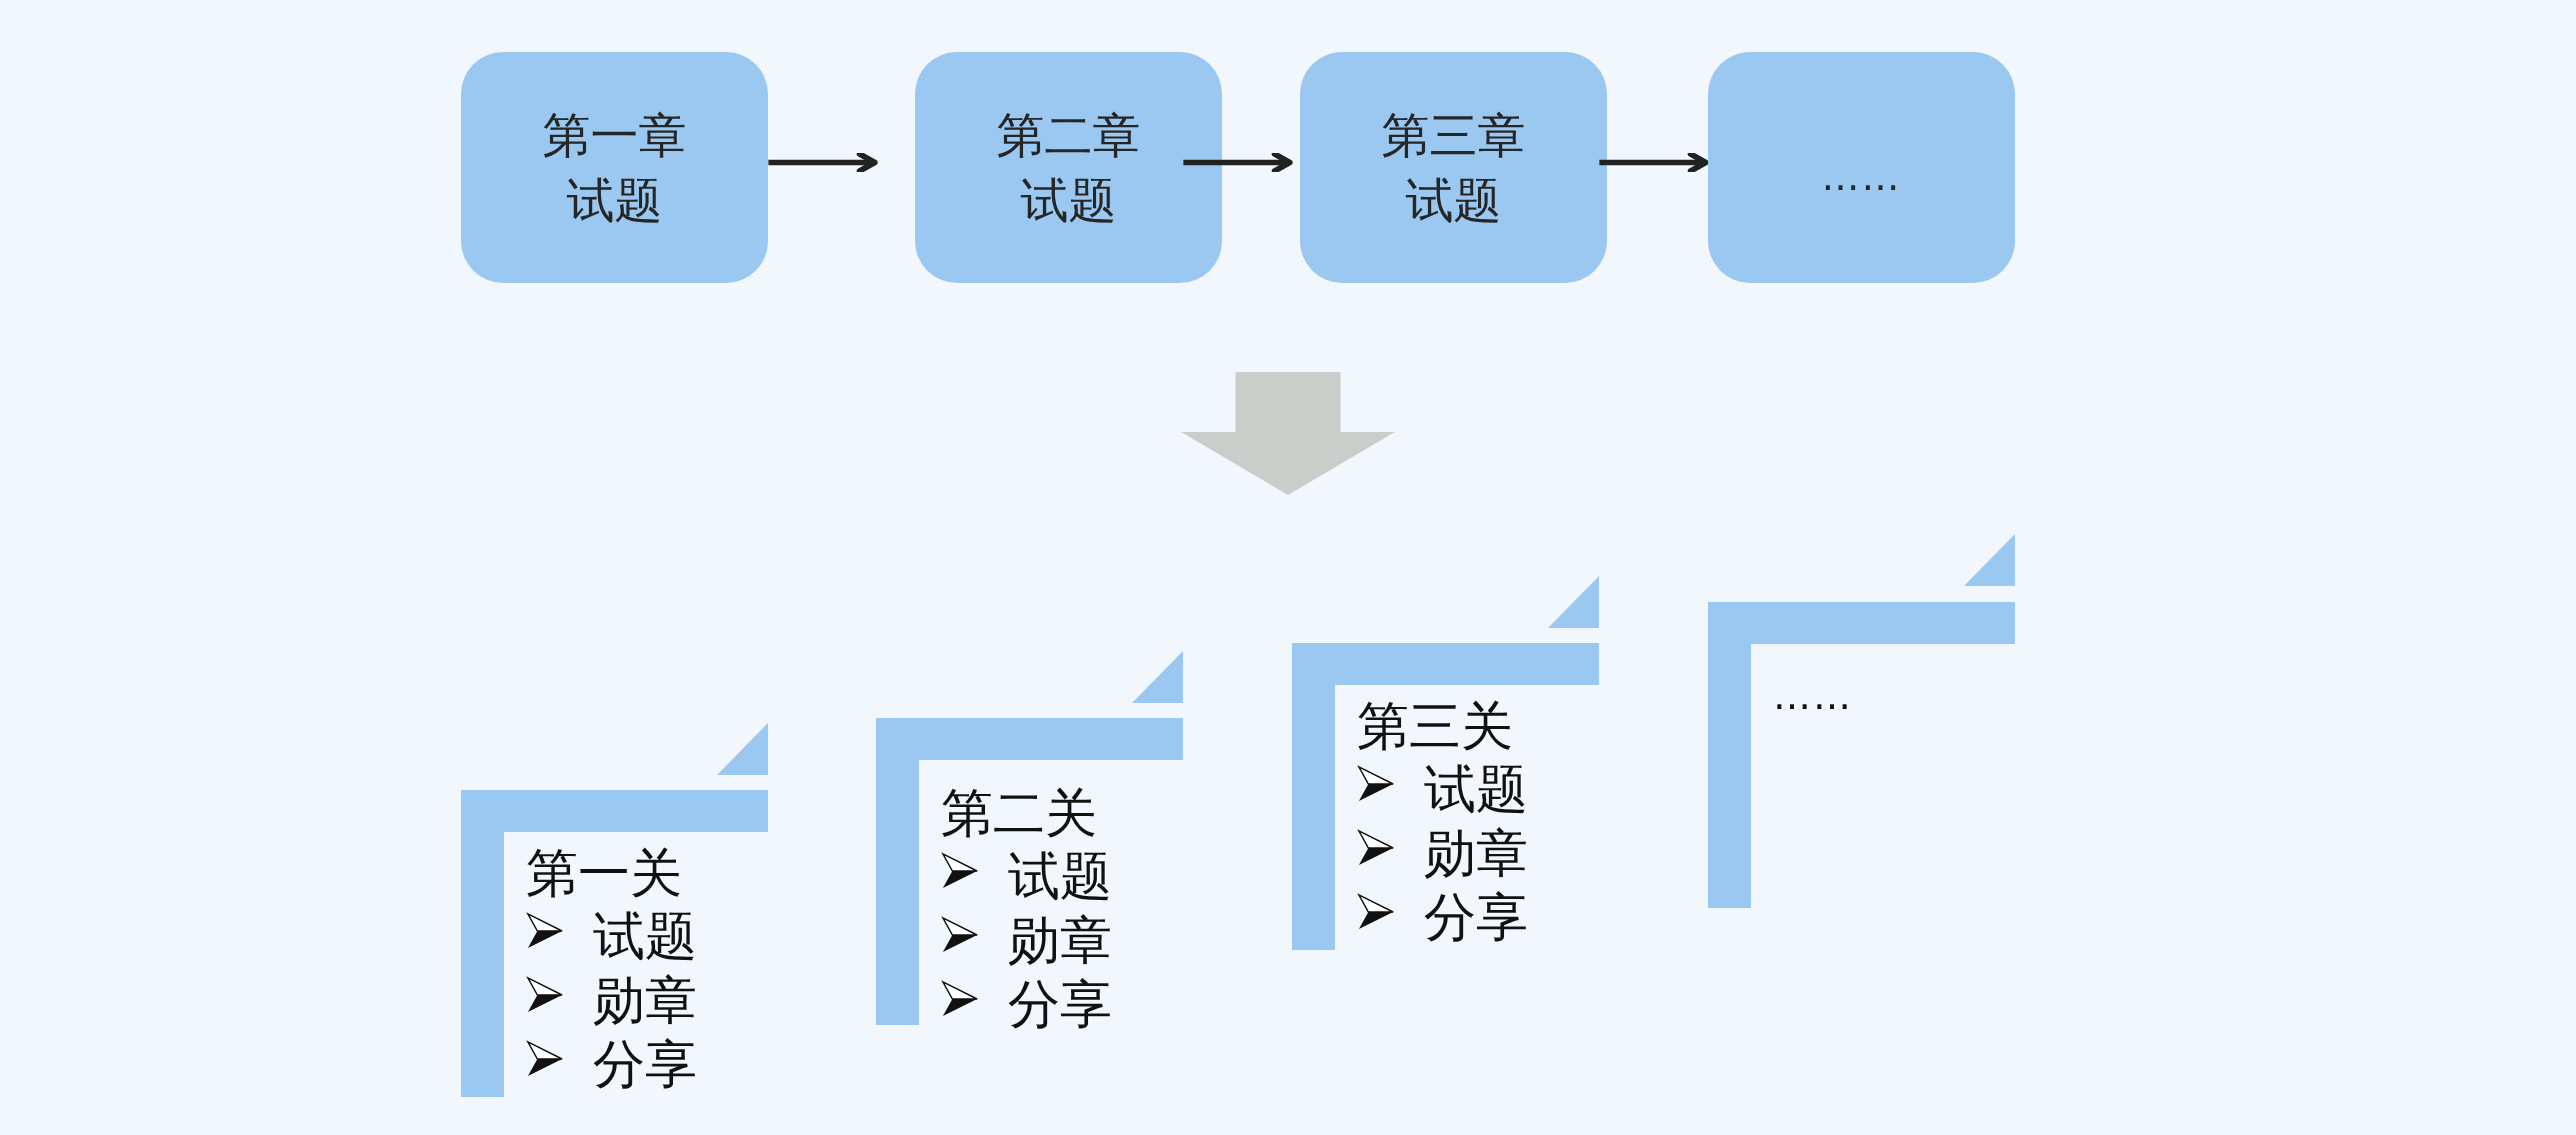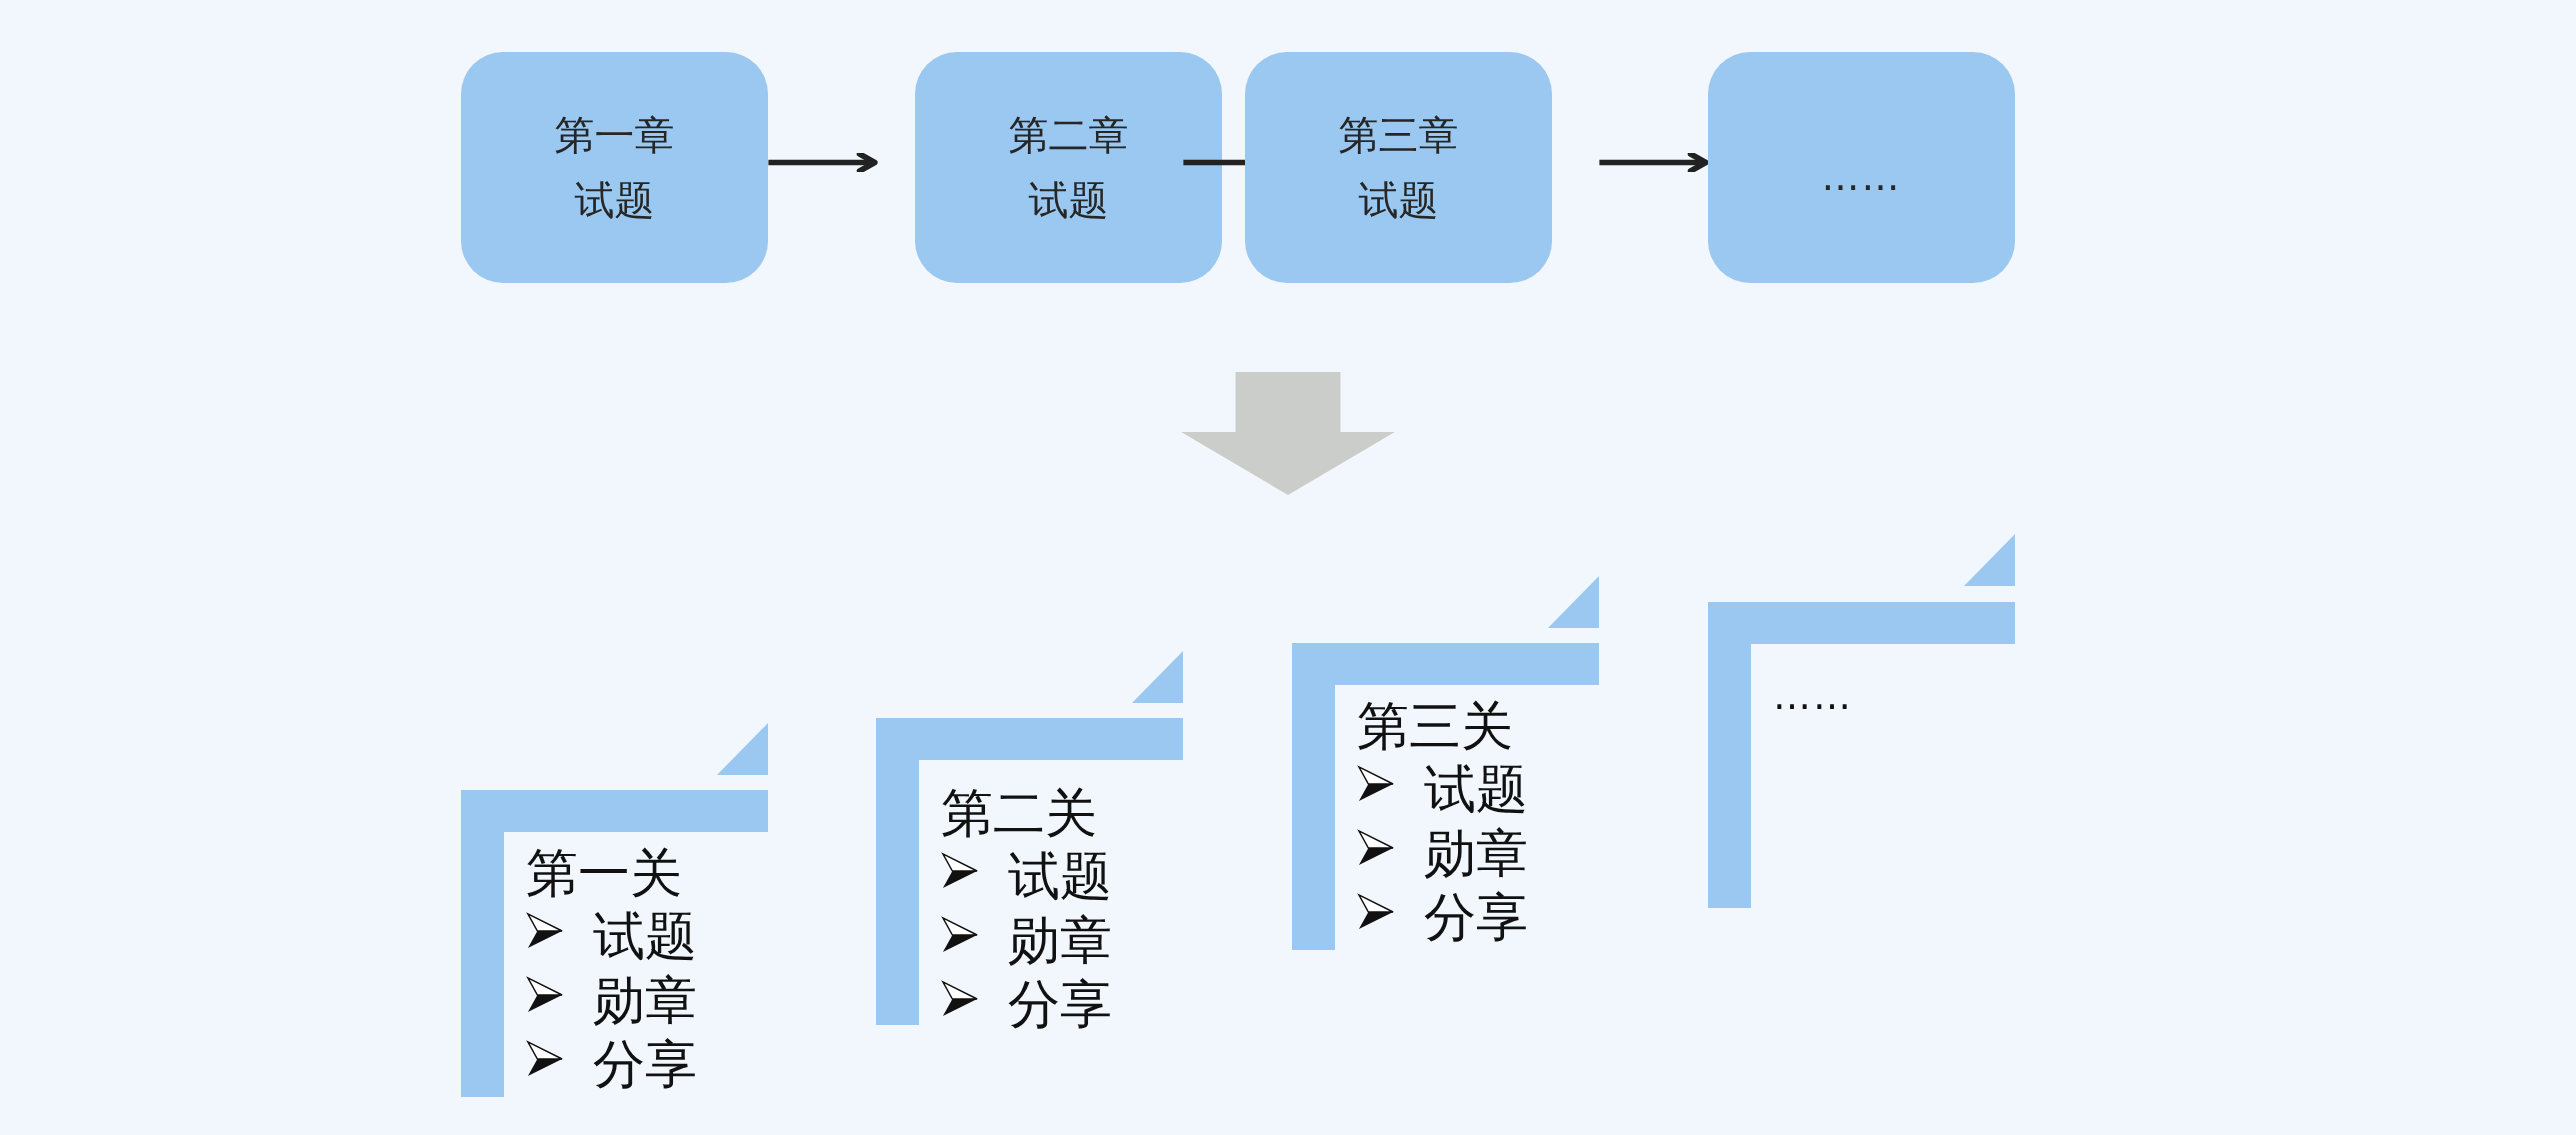--- a/index.html
+++ b/index.html
@@ -6,21 +6,21 @@
   body {
     width: 2576px; height: 1135px; overflow: hidden;
     background: #F2F7FD;
     position: relative;
     font-family: "DejaVu Sans", "Liberation Sans", sans-serif;
   }
   .chapter {
     position: absolute; top: 52px; width: 307px; height: 231px;
     background: #9AC8F0; border-radius: 42px;
     display: flex; flex-direction: column; align-items: center; justify-content: center;
-    color: #262626; font-size: 40px; line-height: 65px; text-align: center;
+    color: #262626; font-size: 48px; line-height: 65px; text-align: center;
   }
   .chapter .t2 { margin-top: 0; }
   .chapter.more { font-size: 38px; letter-spacing: 1.9px; }
   .chapter.more .dots { position: relative; top: 9.5px; }
   .flow-arrow { position: absolute; top: 153px; width: 111px; height: 19px; }
   .down-arrow { position: absolute; left: 1181px; top: 372px; width: 214px; height: 124px; }
   .level {
     position: absolute; width: 307px;
   }
   .level .corner {
@@ -56,21 +56,21 @@
 
 <div class="chapter" style="left:915px">
   <div>第二章</div>
   <div class="t2">试题</div>
 </div>
 <svg class="flow-arrow" style="left:1183px" viewBox="0 0 116 20">
   <line x1="0" y1="10" x2="110" y2="10" stroke="#222" stroke-width="6"></line>
   <polyline points="96,1 112,10 96,19" fill="none" stroke="#222" stroke-width="6" stroke-linecap="round" stroke-linejoin="round"></polyline>
 </svg>
 
-<div class="chapter" style="left:1245px">
+<div class="chapter" style="left:1300px">
   <div>第三章</div>
   <div class="t2">试题</div>
 </div>
 <svg class="flow-arrow" style="left:1599px" viewBox="0 0 116 20">
   <line x1="0" y1="10" x2="110" y2="10" stroke="#222" stroke-width="6"></line>
   <polyline points="96,1 112,10 96,19" fill="none" stroke="#222" stroke-width="6" stroke-linecap="round" stroke-linejoin="round"></polyline>
 </svg>
 
 <div class="chapter more" style="left:1708px">
   <div class="dots">……</div>

